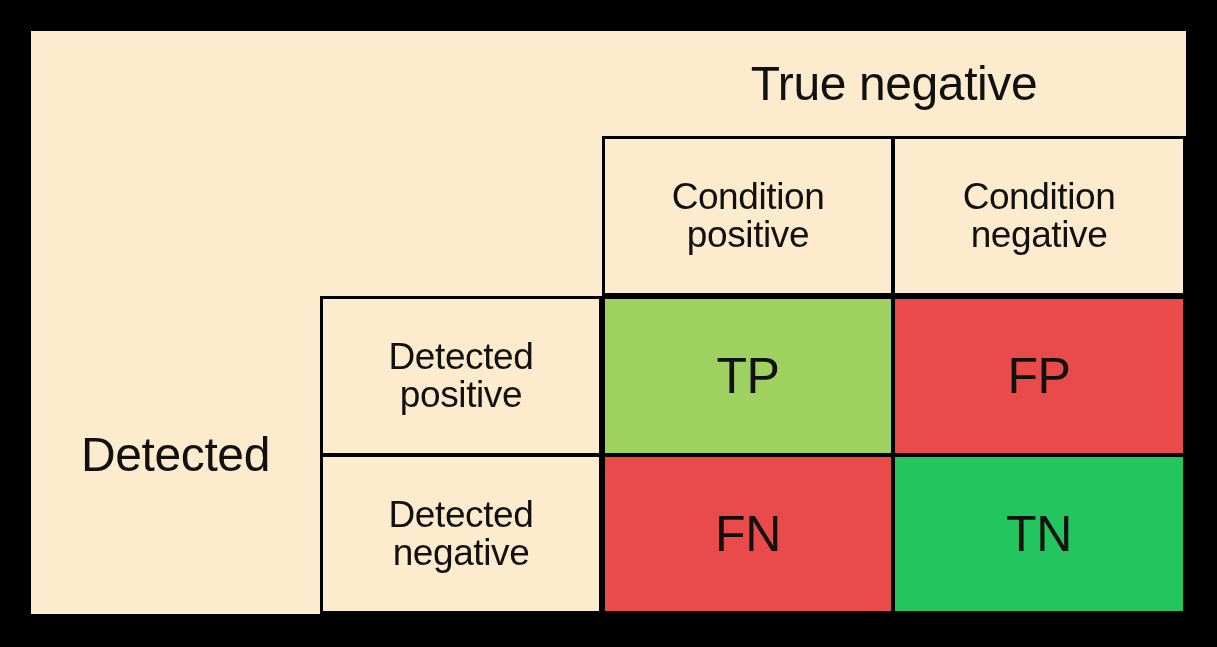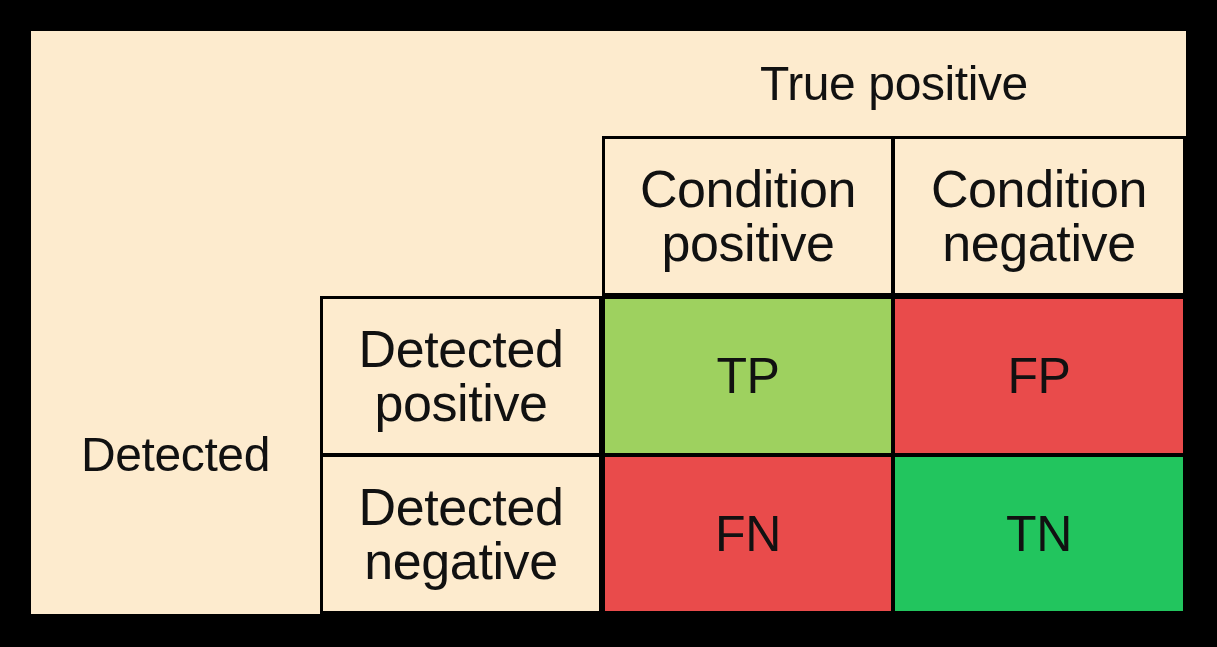--- a/index.html
+++ b/index.html
@@ -29,21 +29,21 @@
   }
 
   .cell {
     position: absolute;
     box-sizing: border-box;
     display: flex;
     align-items: center;
     justify-content: center;
     text-align: center;
     line-height: 1.04;
-    font-size: 52px;
+    font-size: 37px;
     color: #111111;
     letter-spacing: -0.4px;
   }
 
   
   #true-condition-header {
     left: 571px;
     top: 0px;
     width: 584px;
     height: 105px;
@@ -139,21 +139,21 @@
     border-top-width: 2px;
   }
 </style>
 </head>
 <body style="background: rgb(0, 0, 0);">
 
 <div id="canvas" style="background: rgb(0, 0, 0);">
 
   <div id="matrix-frame" style="background: rgb(253, 235, 206);">
 
-    <div class="cell" id="true-condition-header" style="color: rgb(17, 17, 17);">True positive</div>
+    <div class="cell" id="true-condition-header" style="color: rgb(17, 17, 17);">True negative</div>
 
     <div class="cell" id="col-head-pos" style="color: rgb(17, 17, 17); background: rgb(253, 235, 206); border-color: rgb(0, 0, 0);">
       <div>
         <span>Condition</span><br>
         <span>positive</span>
       </div>
     </div>
 
     <div class="cell" id="col-head-neg" style="color: rgb(17, 17, 17); background: rgb(253, 235, 206); border-color: rgb(0, 0, 0);">
       <div>

